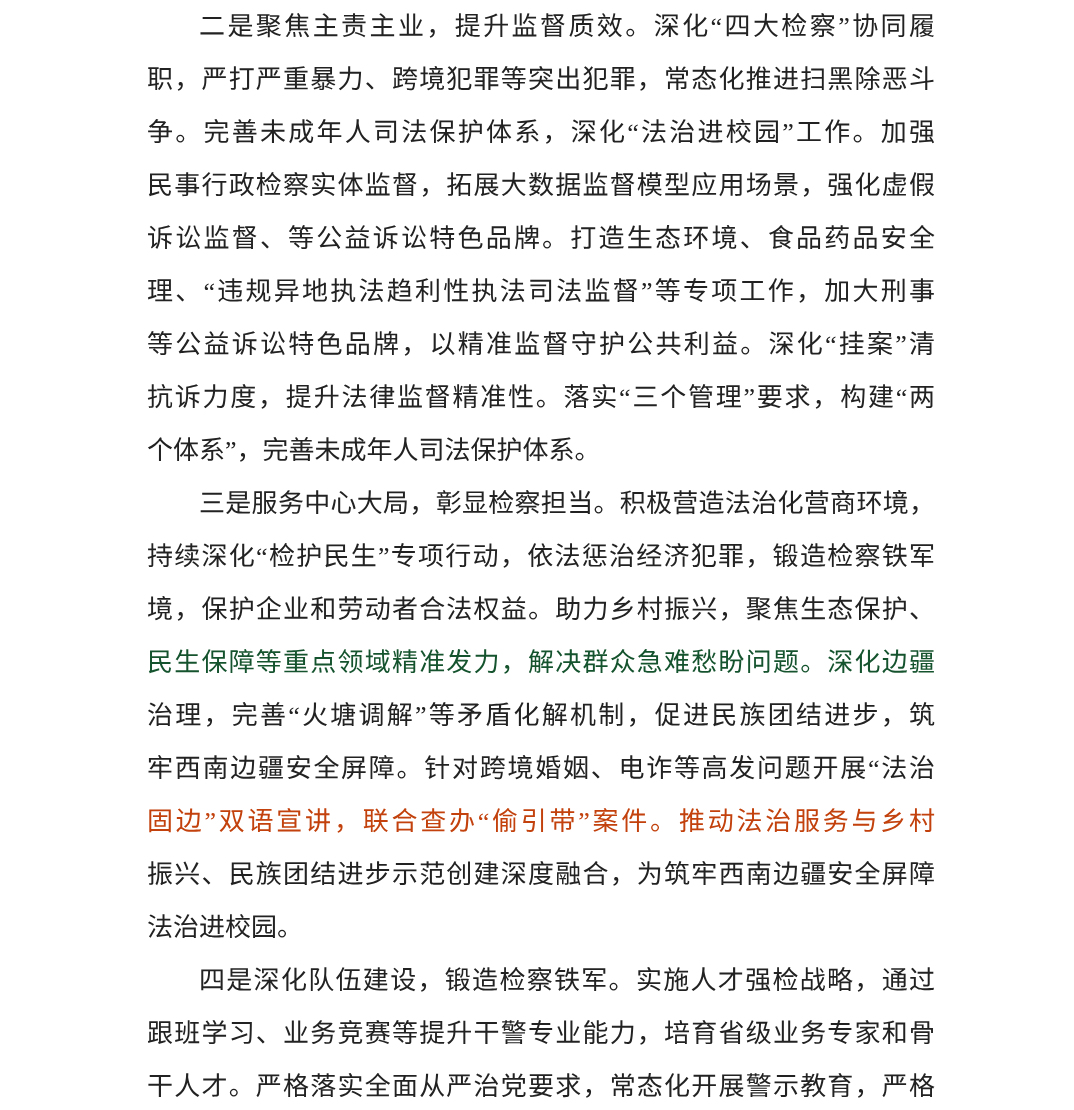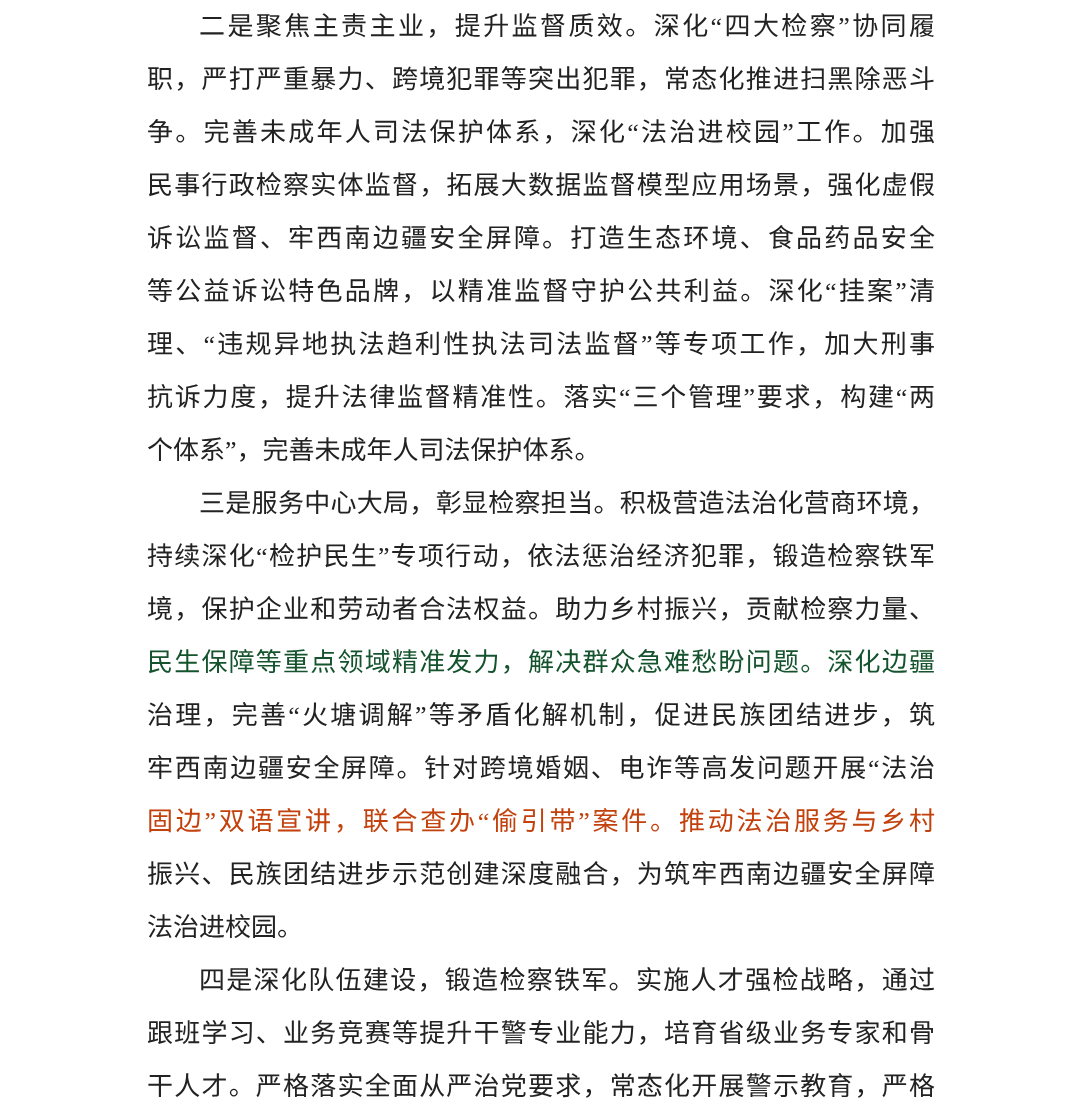--- a/index.html
+++ b/index.html
@@ -47,30 +47,30 @@
 </head>
 <body>
 
 <div class="page" style="background: rgb(255, 255, 255);">
   <div class="doc-body">
       <div class="paragraph">
         <div class="line first" style="color: rgb(34, 34, 34);">二是聚焦主责主业，提升监督质效。深化“四大检察”协同履</div>
         <div class="line" style="color: rgb(34, 34, 34);">职，严打严重暴力、跨境犯罪等突出犯罪，常态化推进扫黑除恶斗</div>
         <div class="line" style="color: rgb(34, 34, 34);">争。完善未成年人司法保护体系，深化“法治进校园”工作。加强</div>
         <div class="line" style="color: rgb(34, 34, 34);">民事行政检察实体监督，拓展大数据监督模型应用场景，强化虚假</div>
-        <div class="line" style="color: rgb(34, 34, 34);">诉讼监督、牢西南边疆安全屏障。打造生态环境、食品药品安全</div>
+        <div class="line" style="color: rgb(34, 34, 34);">诉讼监督、等公益诉讼特色品牌。打造生态环境、食品药品安全</div>
+        <div class="line" style="color: rgb(34, 34, 34);">理、“违规异地执法趋利性执法司法监督”等专项工作，加大刑事</div>
         <div class="line" style="color: rgb(34, 34, 34);">等公益诉讼特色品牌，以精准监督守护公共利益。深化“挂案”清</div>
-        <div class="line" style="color: rgb(34, 34, 34);">理、“违规异地执法趋利性执法司法监督”等专项工作，加大刑事</div>
         <div class="line" style="color: rgb(34, 34, 34);">抗诉力度，提升法律监督精准性。落实“三个管理”要求，构建“两</div>
         <div class="line last" style="color: rgb(34, 34, 34);">个体系”，完善未成年人司法保护体系。</div>
       </div>
       <div class="paragraph">
         <div class="line first" style="color: rgb(34, 34, 34);">三是服务中心大局，彰显检察担当。积极营造法治化营商环境，</div>
         <div class="line" style="color: rgb(34, 34, 34);">持续深化“检护民生”专项行动，依法惩治经济犯罪，锻造检察铁军</div>
-        <div class="line" style="color: rgb(34, 34, 34);">境，保护企业和劳动者合法权益。助力乡村振兴，贡献检察力量、</div>
+        <div class="line" style="color: rgb(34, 34, 34);">境，保护企业和劳动者合法权益。助力乡村振兴，聚焦生态保护、</div>
         <div class="line" style="color: #14532d;">民生保障等重点领域精准发力，解决群众急难愁盼问题。深化边疆</div>
         <div class="line" style="color: rgb(34, 34, 34);">治理，完善“火塘调解”等矛盾化解机制，促进民族团结进步，筑</div>
         <div class="line" style="color: rgb(34, 34, 34);">牢西南边疆安全屏障。针对跨境婚姻、电诈等高发问题开展“法治</div>
         <div class="line" style="color: #c2410c;">固边”双语宣讲，联合查办“偷引带”案件。推动法治服务与乡村</div>
         <div class="line" style="color: rgb(34, 34, 34);">振兴、民族团结进步示范创建深度融合，为筑牢西南边疆安全屏障</div>
         <div class="line last" style="color: rgb(34, 34, 34);">法治进校园。</div>
       </div>
       <div class="paragraph">
         <div class="line first" style="color: rgb(34, 34, 34);">四是深化队伍建设，锻造检察铁军。实施人才强检战略，通过</div>
         <div class="line" style="color: rgb(34, 34, 34);">跟班学习、业务竞赛等提升干警专业能力，培育省级业务专家和骨</div>

